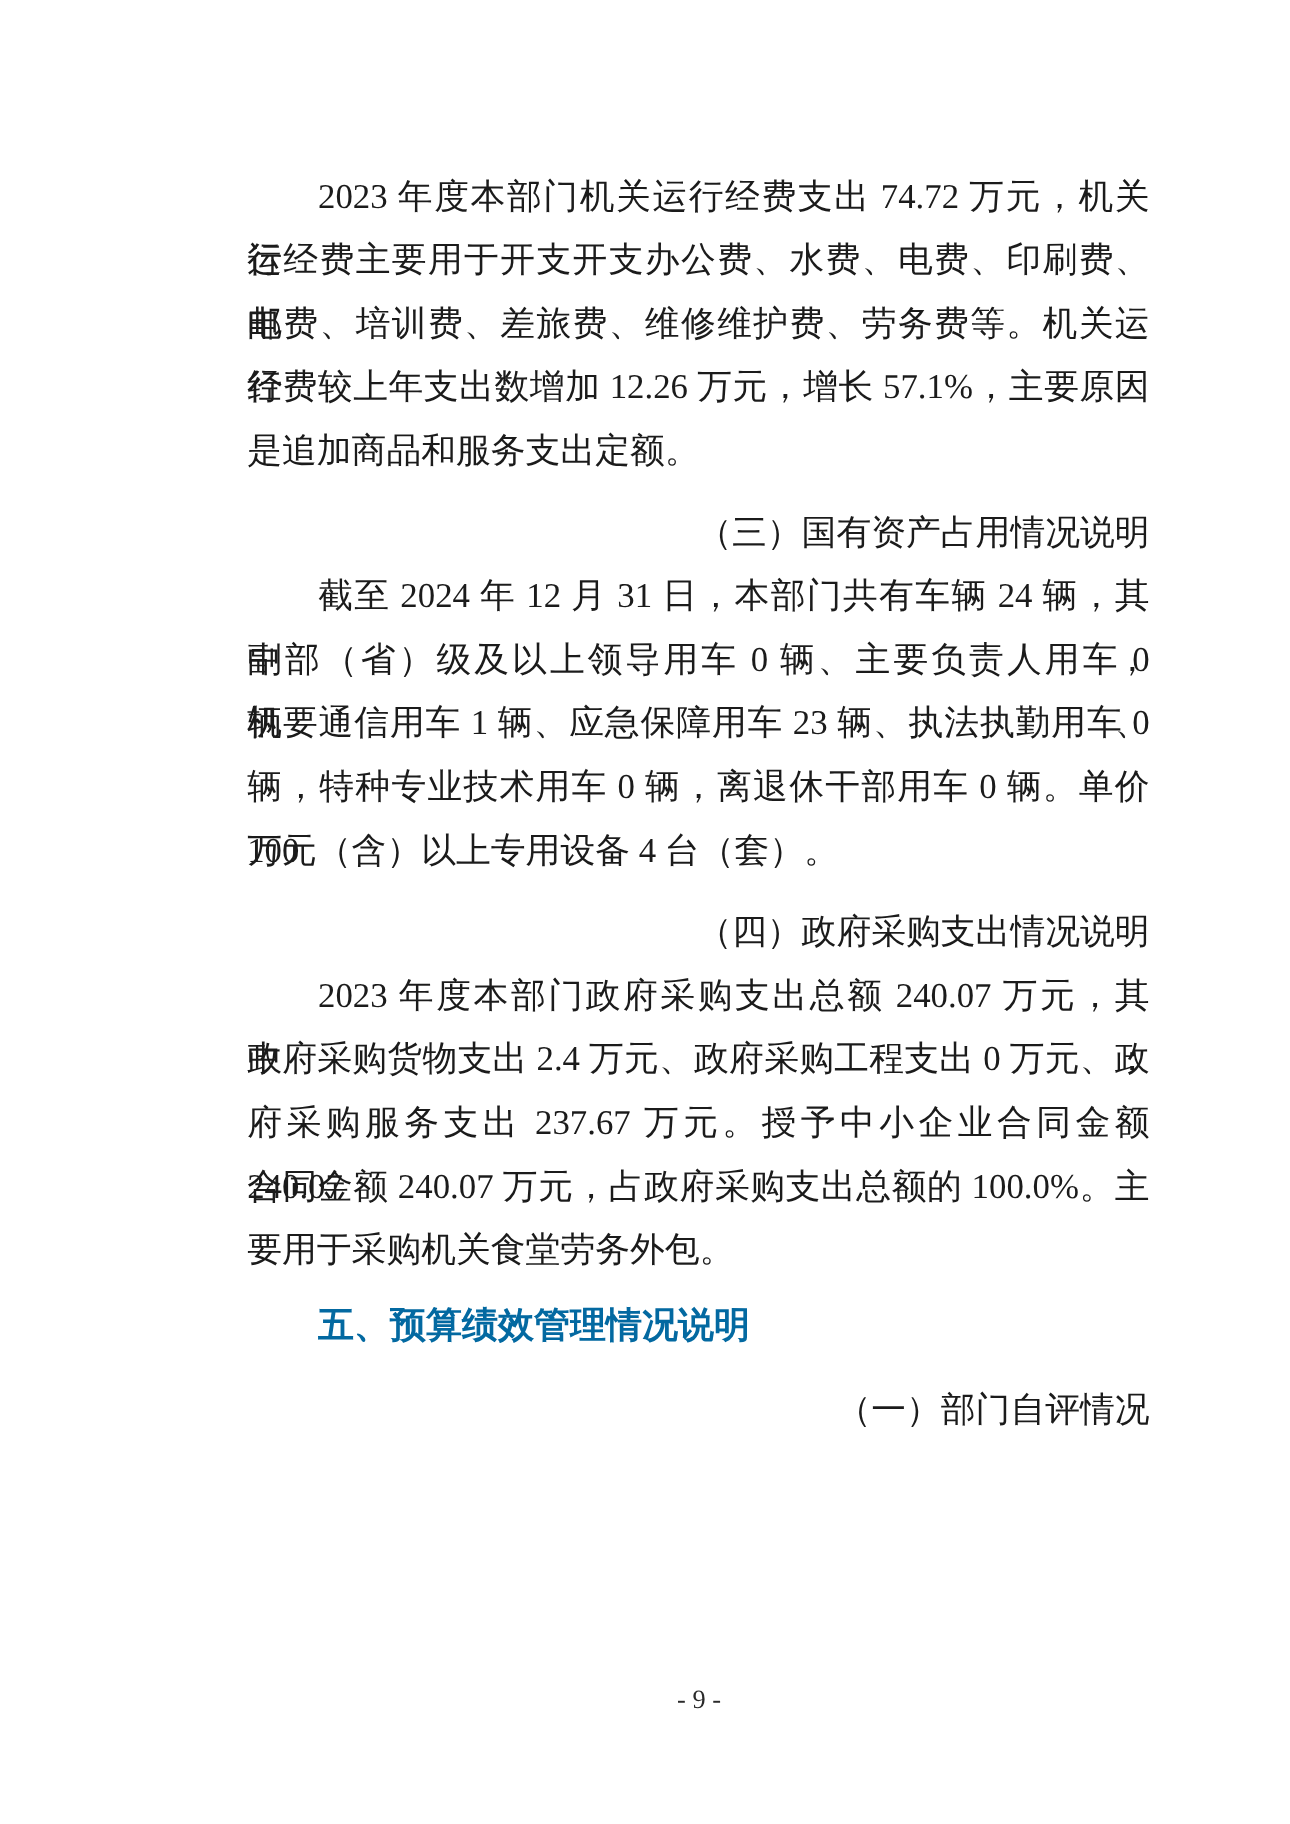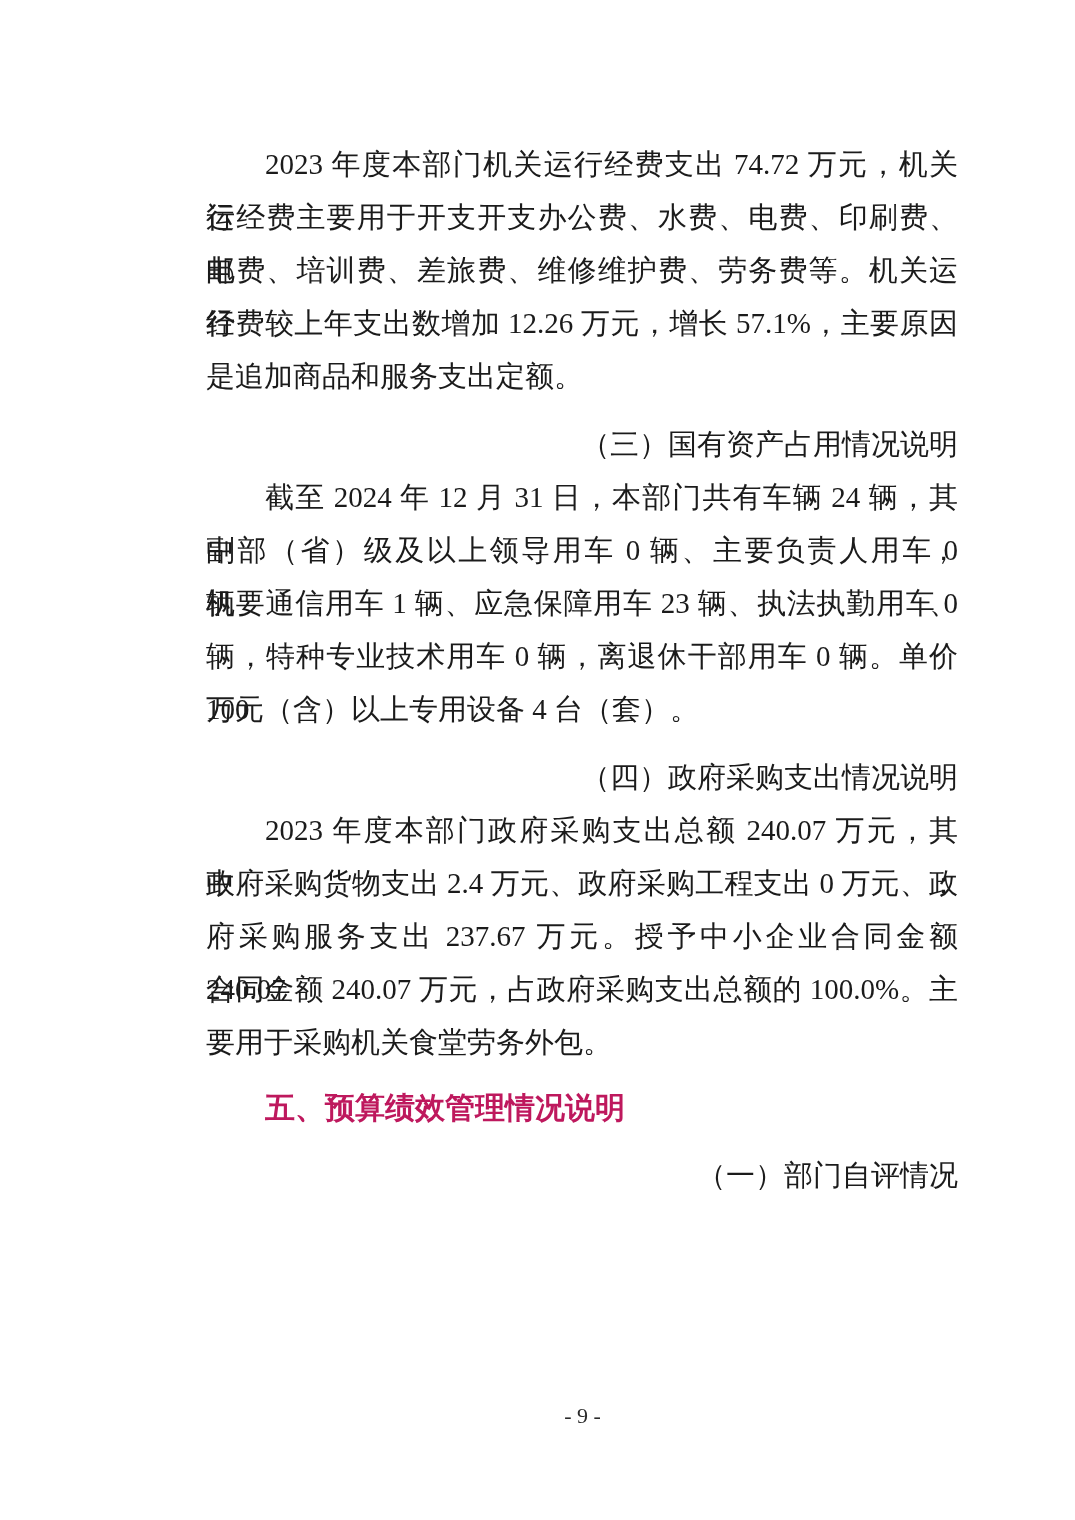--- a/index.html
+++ b/index.html
@@ -49,22 +49,22 @@
   }
   .heading-main {
     font-size: 30px;
     line-height: 53px;
     height: 53px;
     text-indent: 59px;
     margin-top: 12px;
     margin-bottom: 12px;
     font-weight: 700;
     text-align: left;
-    font-family: Liberation Sans, sans-serif;
-    color: #be185d;
+    font-family: Liberation Mono, monospace;
+    color: #0369a1;
   }
   .page-footer {
     position: absolute;
     left: 0;
     top: 1403px;
     width: 1075px;
     text-align: center;
     font-size: 22px;
     line-height: 26px;
     color: #2a2a2a;

